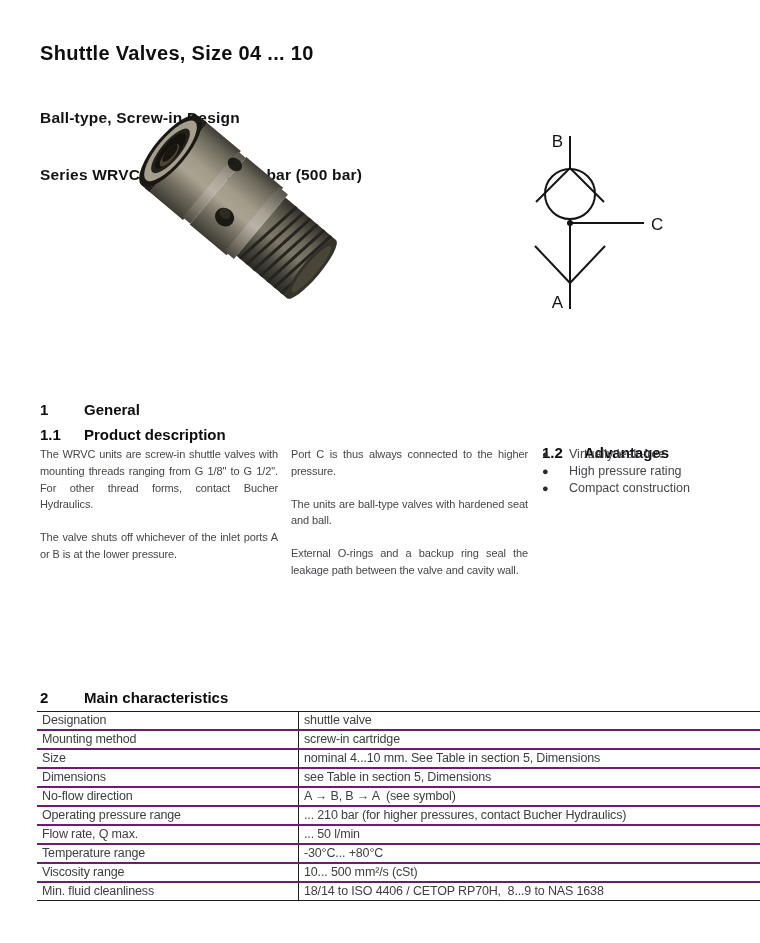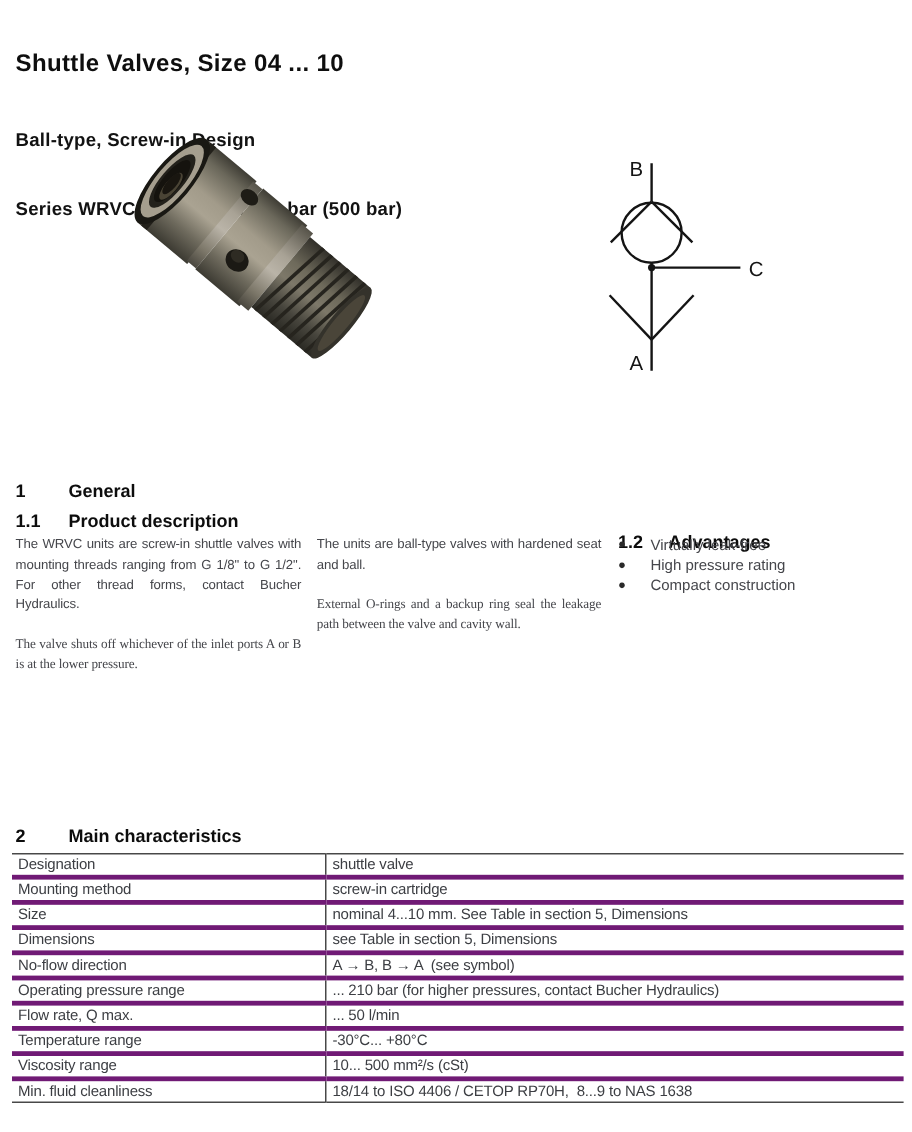--- a/index.html
+++ b/index.html
@@ -1,21 +1,21 @@
 <!DOCTYPE html>
 <html><head>
 <meta charset="utf-8">
 <style>
   html,body { margin:0; padding:0; }
   body {
     width:760px; height:943px; background:#ffffff; position:relative;
     font-family:"Liberation Sans","DejaVu Sans",sans-serif;
     color:#45464b; overflow:hidden;
   }
-  .page { position:absolute; inset:0; }
+  .page { position:absolute; inset:0;margin-left:27px; }
 
   
   .header { position:absolute; left:13px; top:6px; white-space:pre; }
   .title  { margin:0 0 6px 0; font-size:20px; font-weight:bold; color:#0e0e0e; letter-spacing:.3px; }
   .subtitle { margin:0; font-size:15.5px; font-weight:bold; color:#121212; letter-spacing:.2px; line-height:21px; }
 
   
   .figure-photo  { position:absolute; left:92px;  top:98px;  width:250px; height:228px; }
   .figure-symbol { position:absolute; left:492px; top:116px; width:175px; height:200px; }
   .figure-photo svg, .figure-symbol svg { width:100%; height:100%; display:block; }
@@ -25,36 +25,36 @@
   
   .sec-heading { position:absolute; display:flex; font-weight:bold; color:#0d0d0d; }
   .sec-heading.lvl1 { font-size:15px; }
   .sec-heading.lvl2 { font-size:15px; }
   .h-num { width:44px; flex:0 0 auto; }
   .h-num.narrow { width:42px; }
 
   
   .body-col { position:absolute; font-size:11px; line-height:16.8px; letter-spacing:-.1px; color:#45464b; }
   .body-para { margin:0 0 16px 0; text-align:justify; }
-  .body-para:last-child { margin-bottom:0;font-family:Liberation Serif, serif; }
+  .body-para:last-child { margin-bottom:0; }
 
   
   .advantages { position:absolute; left:515px; top:446px; width:242px; font-size:12.5px; line-height:17px; color:#45464b; }
   .bullet-row { display:flex; }
   .bullet-dot { width:27px; flex:0 0 auto; font-size:11px; line-height:17px; color:#2a2a2a; }
 
   
   .char-table {
     position:absolute; left:10px; top:711px; width:743px;
     border-collapse:collapse; table-layout:fixed;
     font-size:12.5px; color:#3c3e43; letter-spacing:-.15px;
     border-top:1px solid #1c1c1c; border-bottom:1px solid #1c1c1c;
   }
   .char-table td {
-    height:16px; padding:0 0 1px 5px; border-bottom:4px solid #701a75;
+    height:16px; padding:0 0 1px 5px; border-bottom:2px solid #701a75;
     white-space:pre; overflow:hidden; vertical-align:middle;
   }
   .char-table td.cell-label { width:256px; border-right:1px solid #1c1c1c; }
   .char-table tr:last-child td { border-bottom:none; }
 </style>
 </head>
 <body>
 
 <div class="page">
 
@@ -150,20 +150,21 @@
   <div class="sec-heading lvl2" style="left:13px; top:426px;">
     <span class="h-num">1.1</span>
     <span>Product description</span>
   </div>
 
   <div id="col1" class="body-col" style="left:13px; top:446px; width:238px;">
       <p class="body-para">The WRVC units are screw-in shuttle valves with mounting threads ranging from G 1/8" to G 1/2". For other thread forms, contact Bucher Hydraulics.</p>
       <p class="body-para">The valve shuts off whichever of the inlet ports A or B is at the lower pressure.</p>
     </div>
   <div id="col2" class="body-col" style="left:264px; top:446px; width:237px;">
+      <p class="body-para">Port C is thus always connected to the higher pressure.</p>
       <p class="body-para">The units are ball-type valves with hardened seat and ball.</p>
       <p class="body-para">External O-rings and a backup ring seal the leakage path between the valve and cavity wall.</p>
     </div>
 
   <div class="sec-heading lvl2" style="left:515px; top:444px;">
     <span class="h-num narrow">1.2</span>
     <span>Advantages</span>
   </div>
 
   <div id="advantages" class="advantages">

